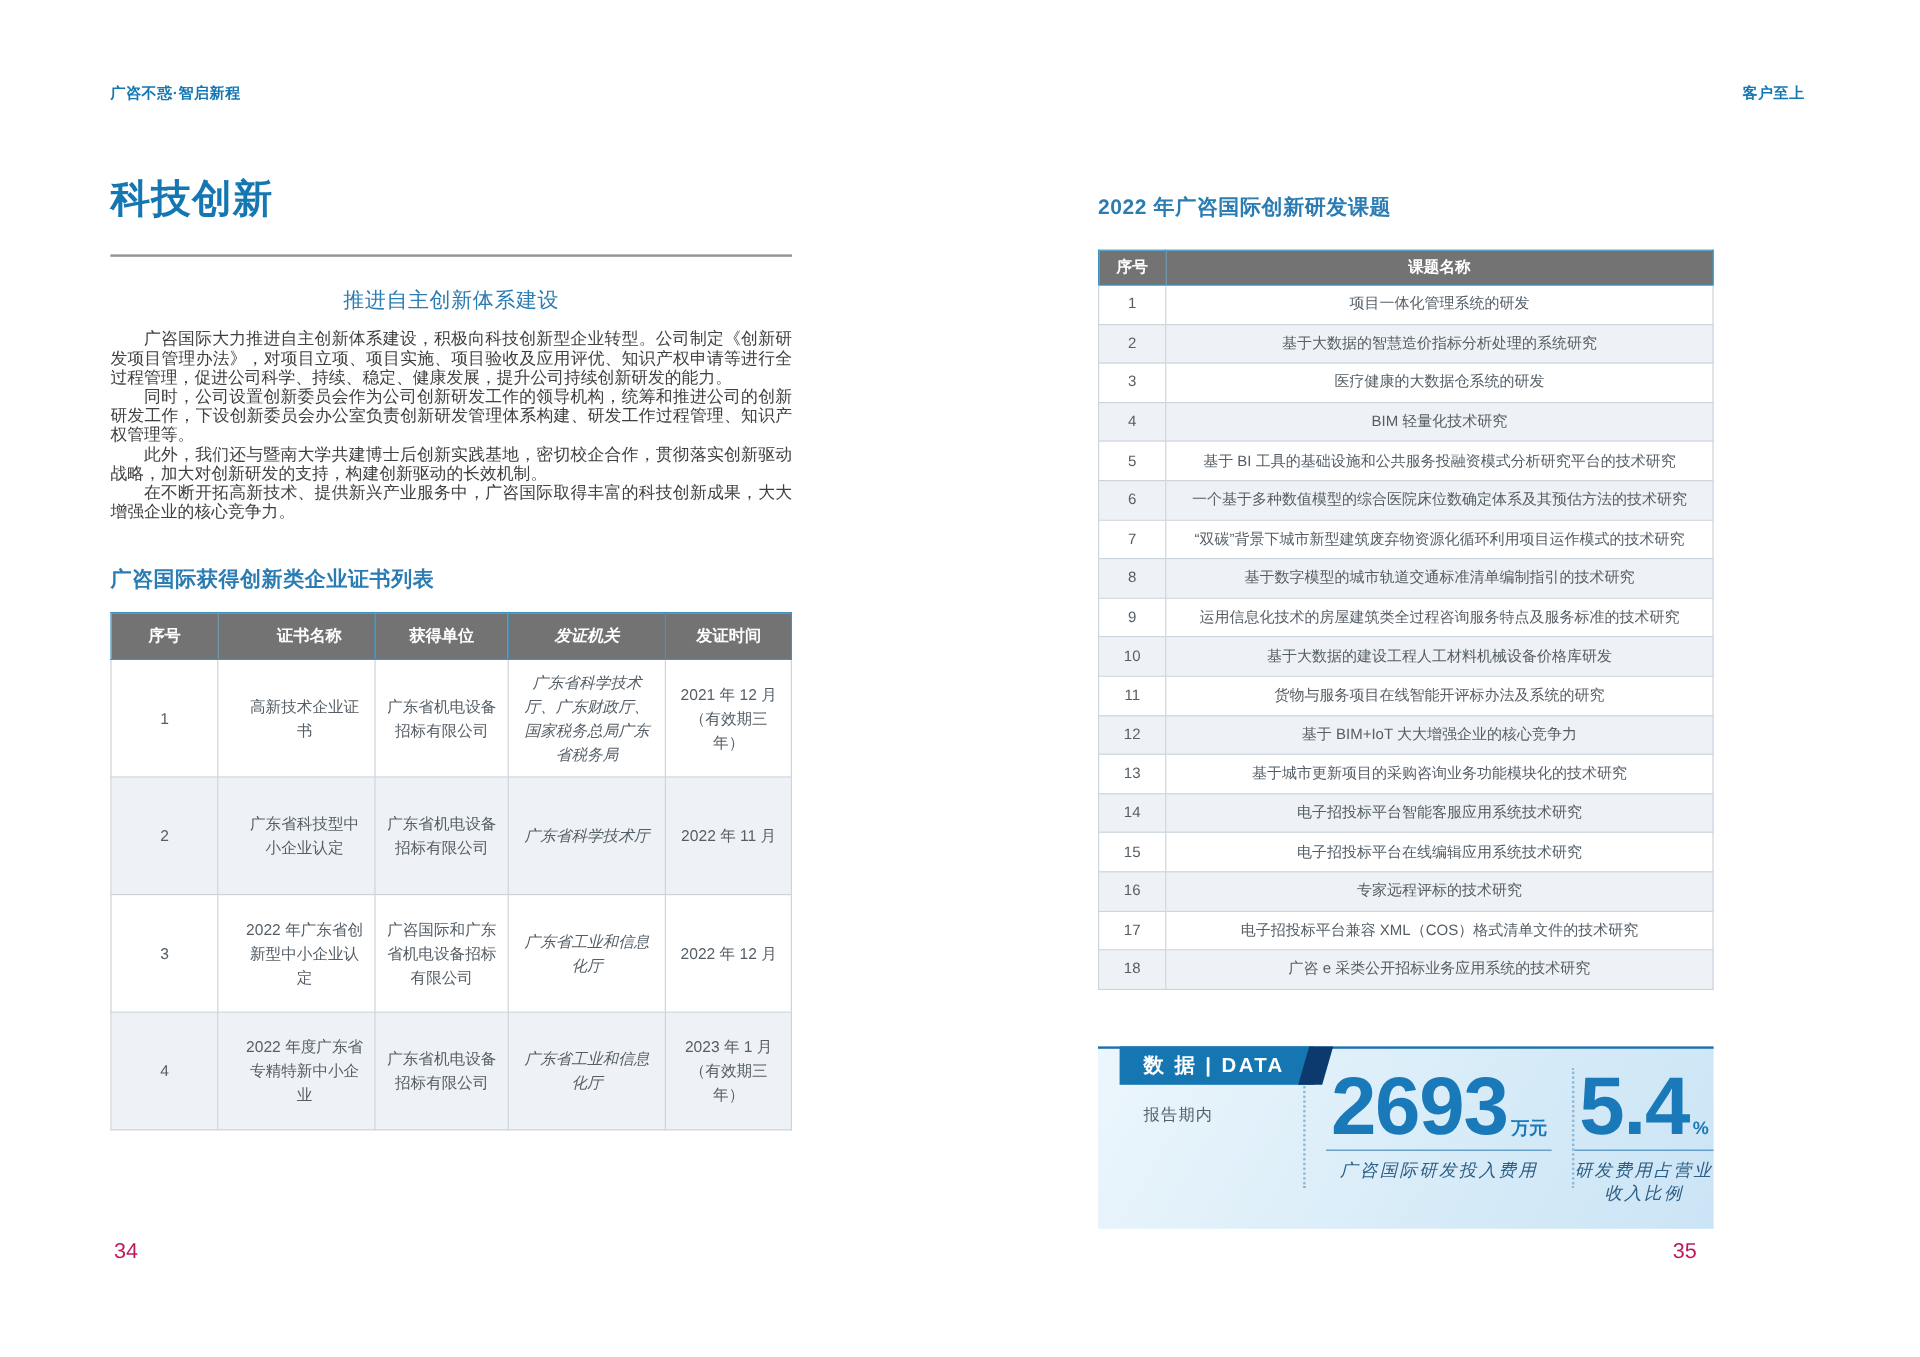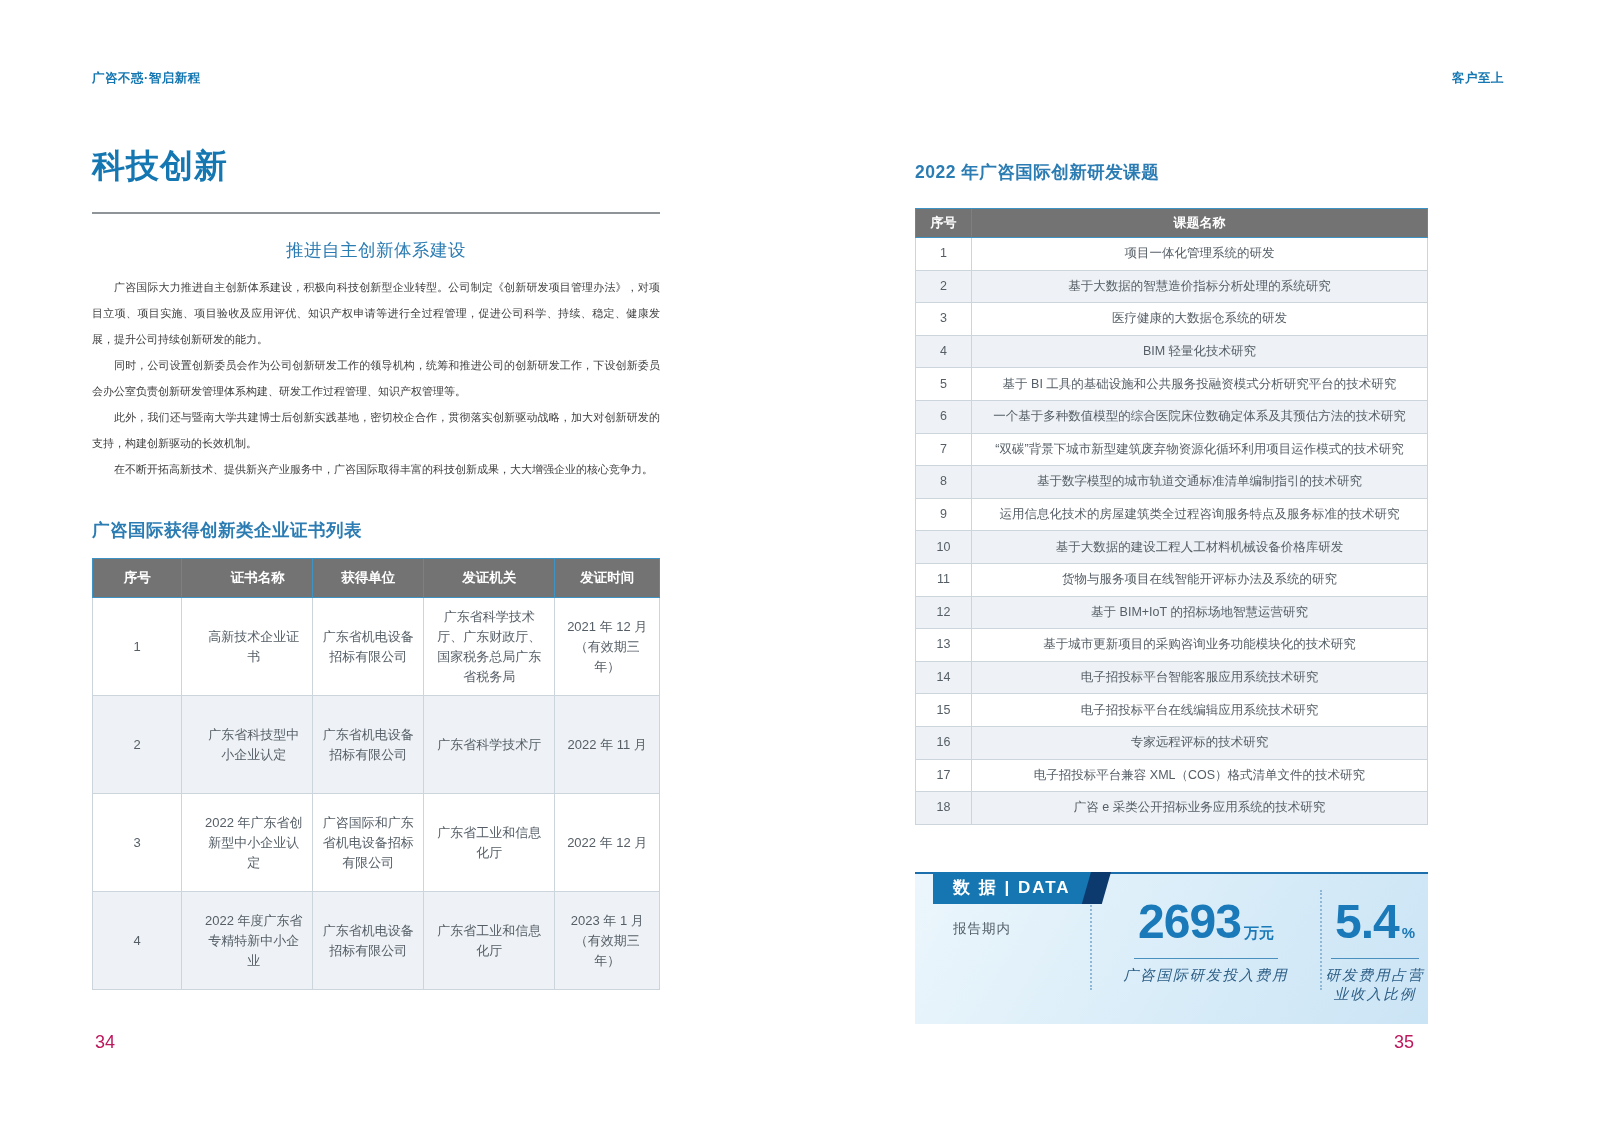--- a/index.html
+++ b/index.html
@@ -12,37 +12,37 @@
   .hdr{position:absolute;top:70px;font-size:12.5px;font-weight:bold;color:#1577b2;letter-spacing:.5px;}
   .hdr-left{left:92px;}
   .hdr-right{right:96px;}
   
   .left-col{position:absolute;top:146px;left:92px;width:568px;}
   .right-col{position:absolute;top:160px;left:915px;width:513px;}
   h1.page-title{margin:0;font-size:33px;line-height:40px;font-weight:bold;color:#1577b2;letter-spacing:1px;}
   .rule{margin-top:26px;height:0;border-top:2px solid #8f9498;}
   h2.sec{margin:24px 0 0 0;font-size:17.5px;font-weight:400;color:#2b7cb3;letter-spacing:.5px;text-align:center;}
   .paras{margin-top:12px;}
-  .paras p{margin:0;font-size:11px;line-height:26px;text-align:justify;text-indent:2em;color:#404040;}
+  .paras p{margin:0;font-size:14px;line-height:16px;text-align:justify;text-indent:2em;color:#404040;}
   h3.tbl-head{margin:36px 0 0 0;font-size:17.5px;font-weight:600;color:#2b7cb3;letter-spacing:.5px;}
   h3.tbl-head-r{margin:0;font-size:17.5px;font-weight:600;color:#2b7cb3;letter-spacing:.5px;}
   
   table{border-collapse:collapse;width:100%;table-layout:fixed;}
   thead th{background:#737373;color:#ffffff;font-size:13.5px;font-weight:bold;
     border:1px solid #3d93c4;padding:0;text-align:center;}
   tbody td{border:1px solid #ccd5dc;font-size:13px;color:#555e66;text-align:center;
     vertical-align:middle;padding:4px 8px;box-sizing:border-box;background:#fff;}
   tbody tr:nth-child(even) td{background:#eef2f6;}
   table.cert{margin-top:16px;}
   table.cert thead th{height:38px;}
   table.cert tbody td{height:98px;line-height:20px;}
   table.cert th:nth-child(1),table.cert td:nth-child(1){width:16.3%;}
   table.cert th:nth-child(2),table.cert td:nth-child(2){width:20.3%;padding-left:21px;}
   table.cert th:nth-child(3),table.cert td:nth-child(3){width:20.2%;}
-  table.cert th:nth-child(4),table.cert td:nth-child(4){width:24.1%;}
+  table.cert th:nth-child(4),table.cert td:nth-child(4){width:24.1%;font-style:italic;}
   table.cert th:nth-child(5),table.cert td:nth-child(5){width:19.1%;}
   table.cert td:nth-child(5){white-space:pre-line;}
   table.topics{margin-top:24px;}
   table.topics thead th{height:28px;font-size:13px;}
   table.topics th:nth-child(1),table.topics td:nth-child(1){width:55px;}
   table.topics tbody td{height:32.6px;font-size:12.5px;padding:0 6px;line-height:15px;}
   
   .data-section{position:relative;margin-top:47px;}
   .data-badge{position:absolute;top:0;left:18px;z-index:2;height:32px;background:#1576b1;
     color:#fff;font-size:17px;font-weight:bold;letter-spacing:2px;line-height:32px;
@@ -51,21 +51,21 @@
     transform:skewX(-16deg);transform-origin:top left;}
   .data-panel{margin-top:20px;height:152px;border-top:2px solid #1c6fad;
     background:linear-gradient(120deg,#ecf6fc 0%,#d8ecf8 55%,#cbe4f5 100%);
     display:flex;align-items:stretch;box-sizing:border-box;}
   .period{width:175px;box-sizing:border-box;padding:46px 0 0 38px;font-size:13.5px;color:#55606a;letter-spacing:1px;}
   .vsep{border-left:2px dotted #8fb8d6;height:100px;margin-top:16px;}
   .stat{box-sizing:border-box;padding-top:20px;text-align:center;}
   .stat1{width:228px;}
   .stat2{flex:1;}
   .num-row{display:inline-block;border-bottom:1px solid #4a90bf;padding:0 4px 8px 4px;}
-  .num{font-size:48px;line-height:56px;font-weight:bold;color:#1a79b8;letter-spacing:-1px;}
+  .num{font-size:68px;line-height:56px;font-weight:bold;color:#1a79b8;letter-spacing:-1px;}
   .unit{font-size:15px;font-weight:bold;color:#1a79b8;margin-left:3px;}
   .cap{margin-top:7px;font-family:"DejaVu Serif","Liberation Serif",serif;font-style:italic;
     font-size:14.5px;color:#2b5d85;letter-spacing:2px;}
   
   .pgnum{position:absolute;top:1032px;font-size:18px;color:#be185d;}
   .pg-left{left:95px;}
   .pg-right{left:1394px;}
 </style>
 </head>
 <body>
@@ -180,21 +180,21 @@
           <tr>
             <td>10</td>
             <td>基于大数据的建设工程人工材料机械设备价格库研发</td>
           </tr>
           <tr>
             <td>11</td>
             <td>货物与服务项目在线智能开评标办法及系统的研究</td>
           </tr>
           <tr>
             <td>12</td>
-            <td>基于 BIM+IoT 的招标场地智慧运营研究</td>
+            <td>基于 BIM+IoT 大大增强企业的核心竞争力</td>
           </tr>
           <tr>
             <td>13</td>
             <td>基于城市更新项目的采购咨询业务功能模块化的技术研究</td>
           </tr>
           <tr>
             <td>14</td>
             <td>电子招投标平台智能客服应用系统技术研究</td>
           </tr>
           <tr>

